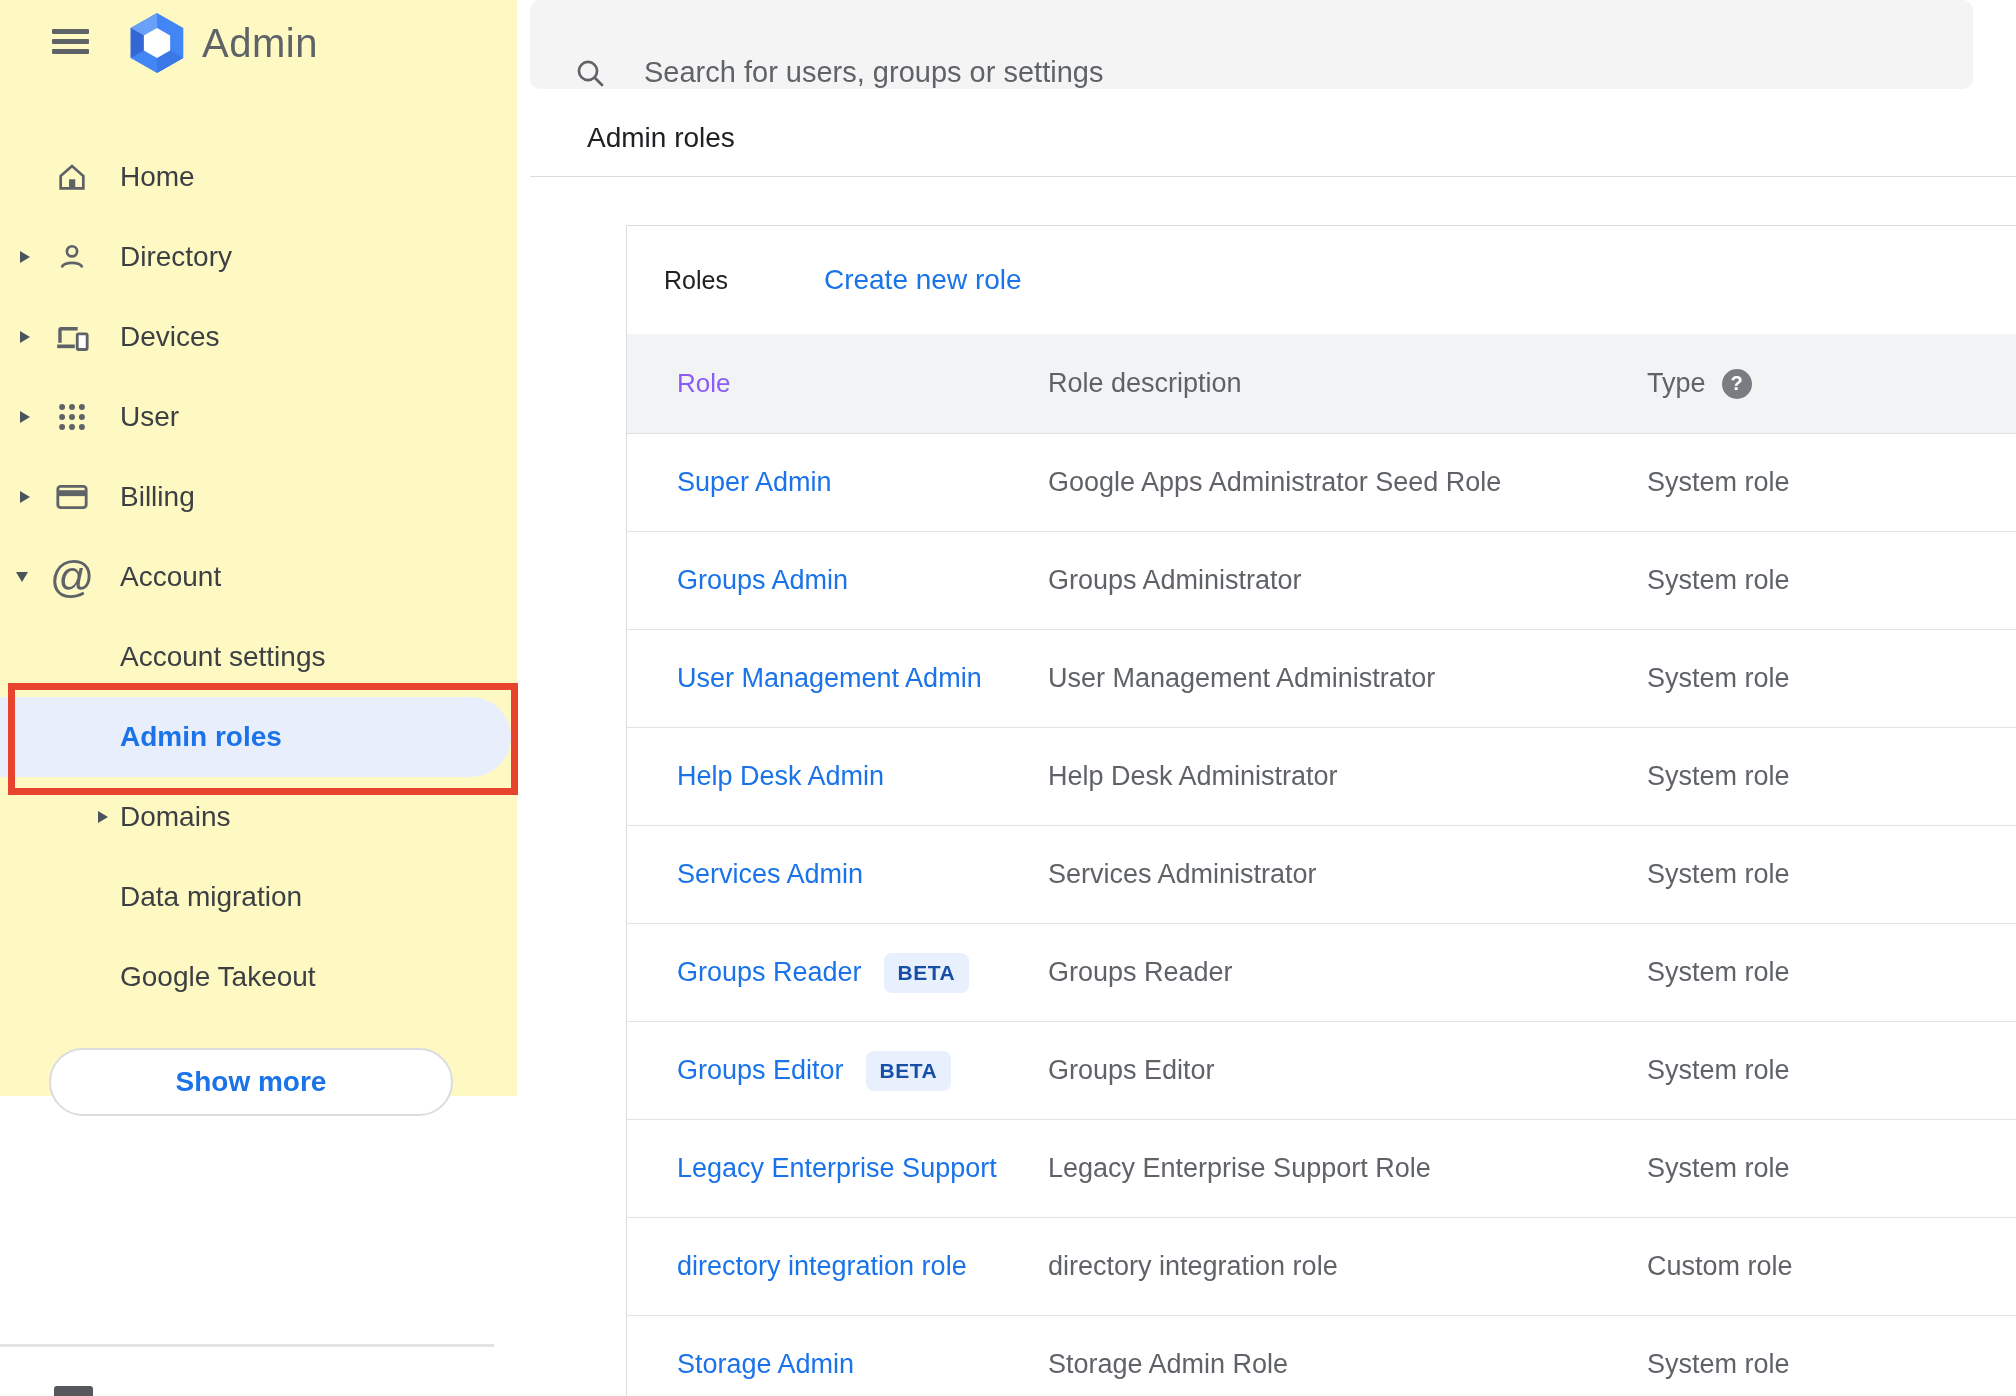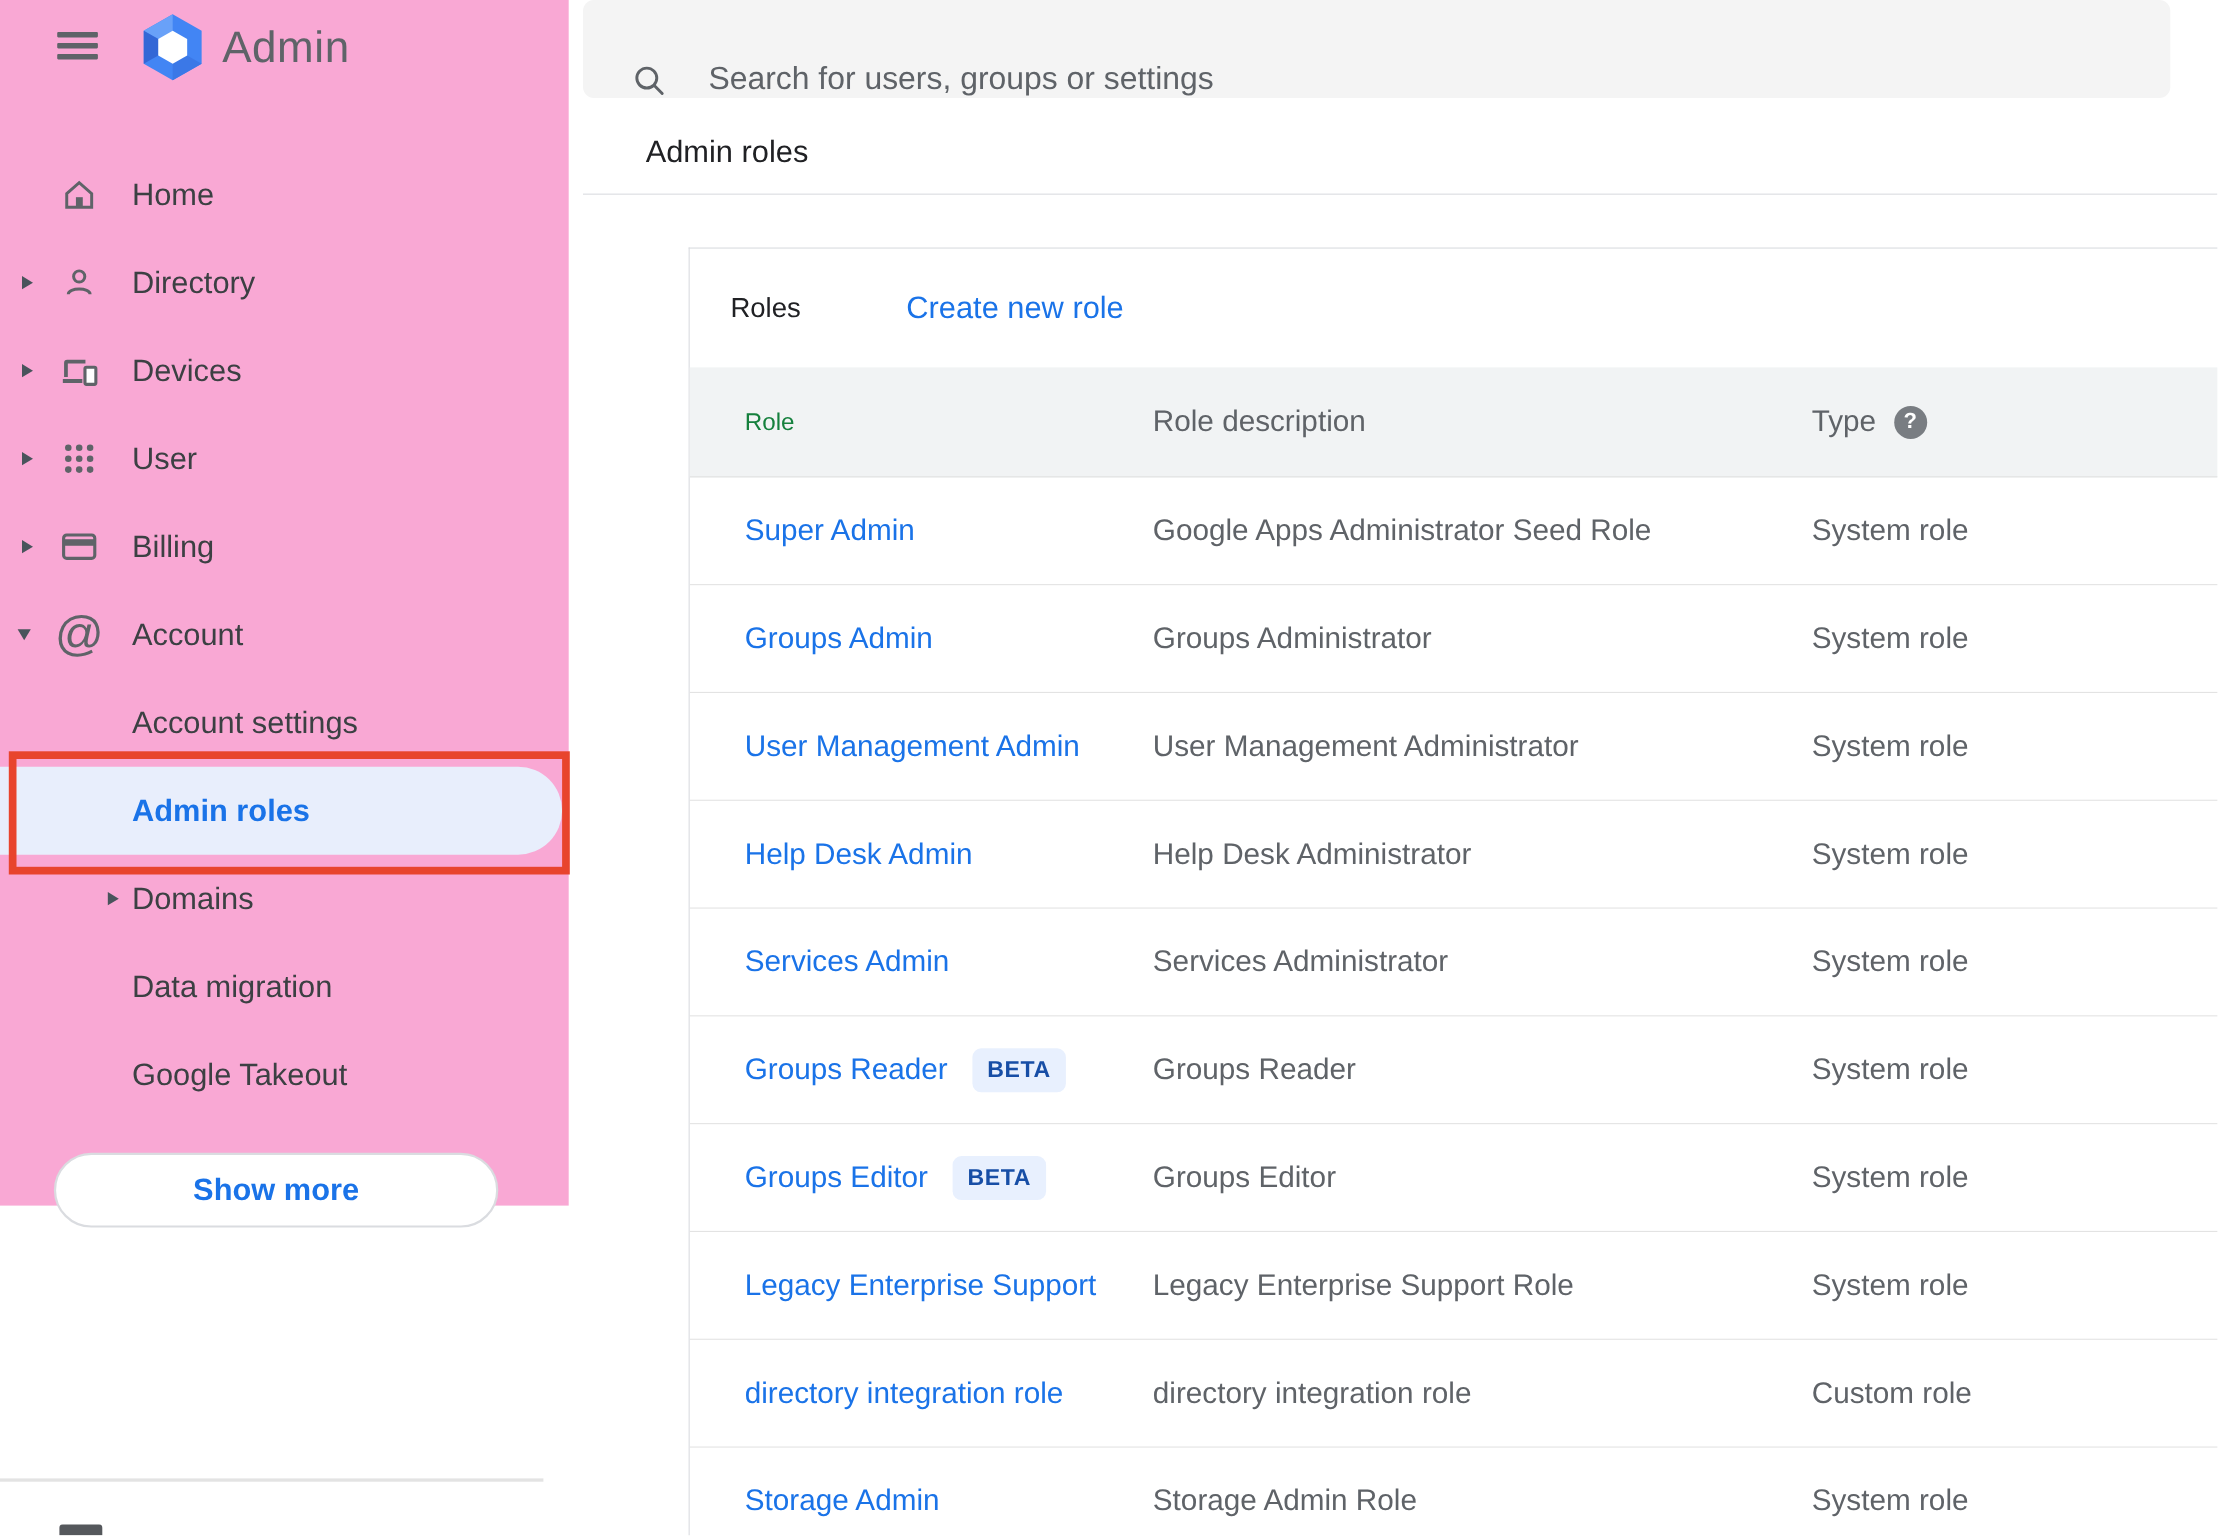--- a/index.html
+++ b/index.html
@@ -1,21 +1,21 @@
 <!DOCTYPE html>
 <html><head>
 <meta charset="utf-8">
 <style>
   * { margin:0; padding:0; box-sizing:border-box; }
   html,body { width:2016px; height:1396px; background:#fff;
     font-family:"Liberation Sans","DejaVu Sans",sans-serif; }
   #screen { position:relative; width:2016px; height:1396px; overflow:hidden; background:#fff; }
 
   
-  #sidebar { position:absolute; left:0; top:0; width:517px; height:1096px; background:#f9a8d4; }
+  #sidebar { position:absolute; left:0; top:0; width:517px; height:1096px; background:#fef9c3; }
   .hamburger { position:absolute; left:52px; top:29px; width:37px; height:26px;
     background:none; border:none; cursor:pointer; }
   .hamburger span { display:block; width:37px; height:5px; background:#5f6368; margin-bottom:5px; border-radius:1px; }
   .logo { position:absolute; left:128px; top:12px; display:flex; align-items:center; }
   .logo svg { width:58px; height:62px; }
   .logo-text { margin-left:16px; font-size:40px; color:#5f6368; letter-spacing:0.5px; }
 
   nav { position:absolute; left:0; top:137px; width:517px;text-align:center; }
   .nav-item { position:relative; height:80px; cursor:pointer; }
   .nav-arrow { position:absolute; left:20px; top:50%; transform:translateY(-50%);
@@ -62,21 +62,21 @@
 
   
   .card { position:absolute; left:626px; top:225px; width:1420px; height:1220px;
     background:#fff; border-top:1px solid #dadce0; border-left:1px solid #dadce0; }
   .card-header { height:108px; display:flex; align-items:center; padding-left:37px; }
   .card-title { font-size:25px; font-weight:normal; color:#202124; }
   .create-link { margin-left:96px; font-size:28px; color:#1a73e8; text-decoration:none; cursor:pointer; }
 
   .thead { height:100px; background:#f1f3f4; display:flex; align-items:center;
     padding-left:50px; border-bottom:1px solid #e0e0e0; }
-  .th { font-size:22px; color:#15803d; }
+  .th { font-size:26px; color:#8b5cf6; }
   .col-role { width:371px; display:flex; align-items:center; }
   .col-desc { width:599px; }
   .col-type { flex:1; display:flex; align-items:center; }
   .help-circle { margin-left:16px; width:30px; height:30px; border-radius:50%;
     background:#797d82; color:#fff; font-size:20px; font-weight:bold;
     display:inline-flex; align-items:center; justify-content:center; cursor:pointer; }
 
   .trow { height:98px; display:flex; align-items:center; padding-left:50px;
     border-bottom:1px solid #e3e3e3; }
   .role-link { font-size:27px; color:#1a73e8; text-decoration:none; cursor:pointer; white-space:nowrap; }

